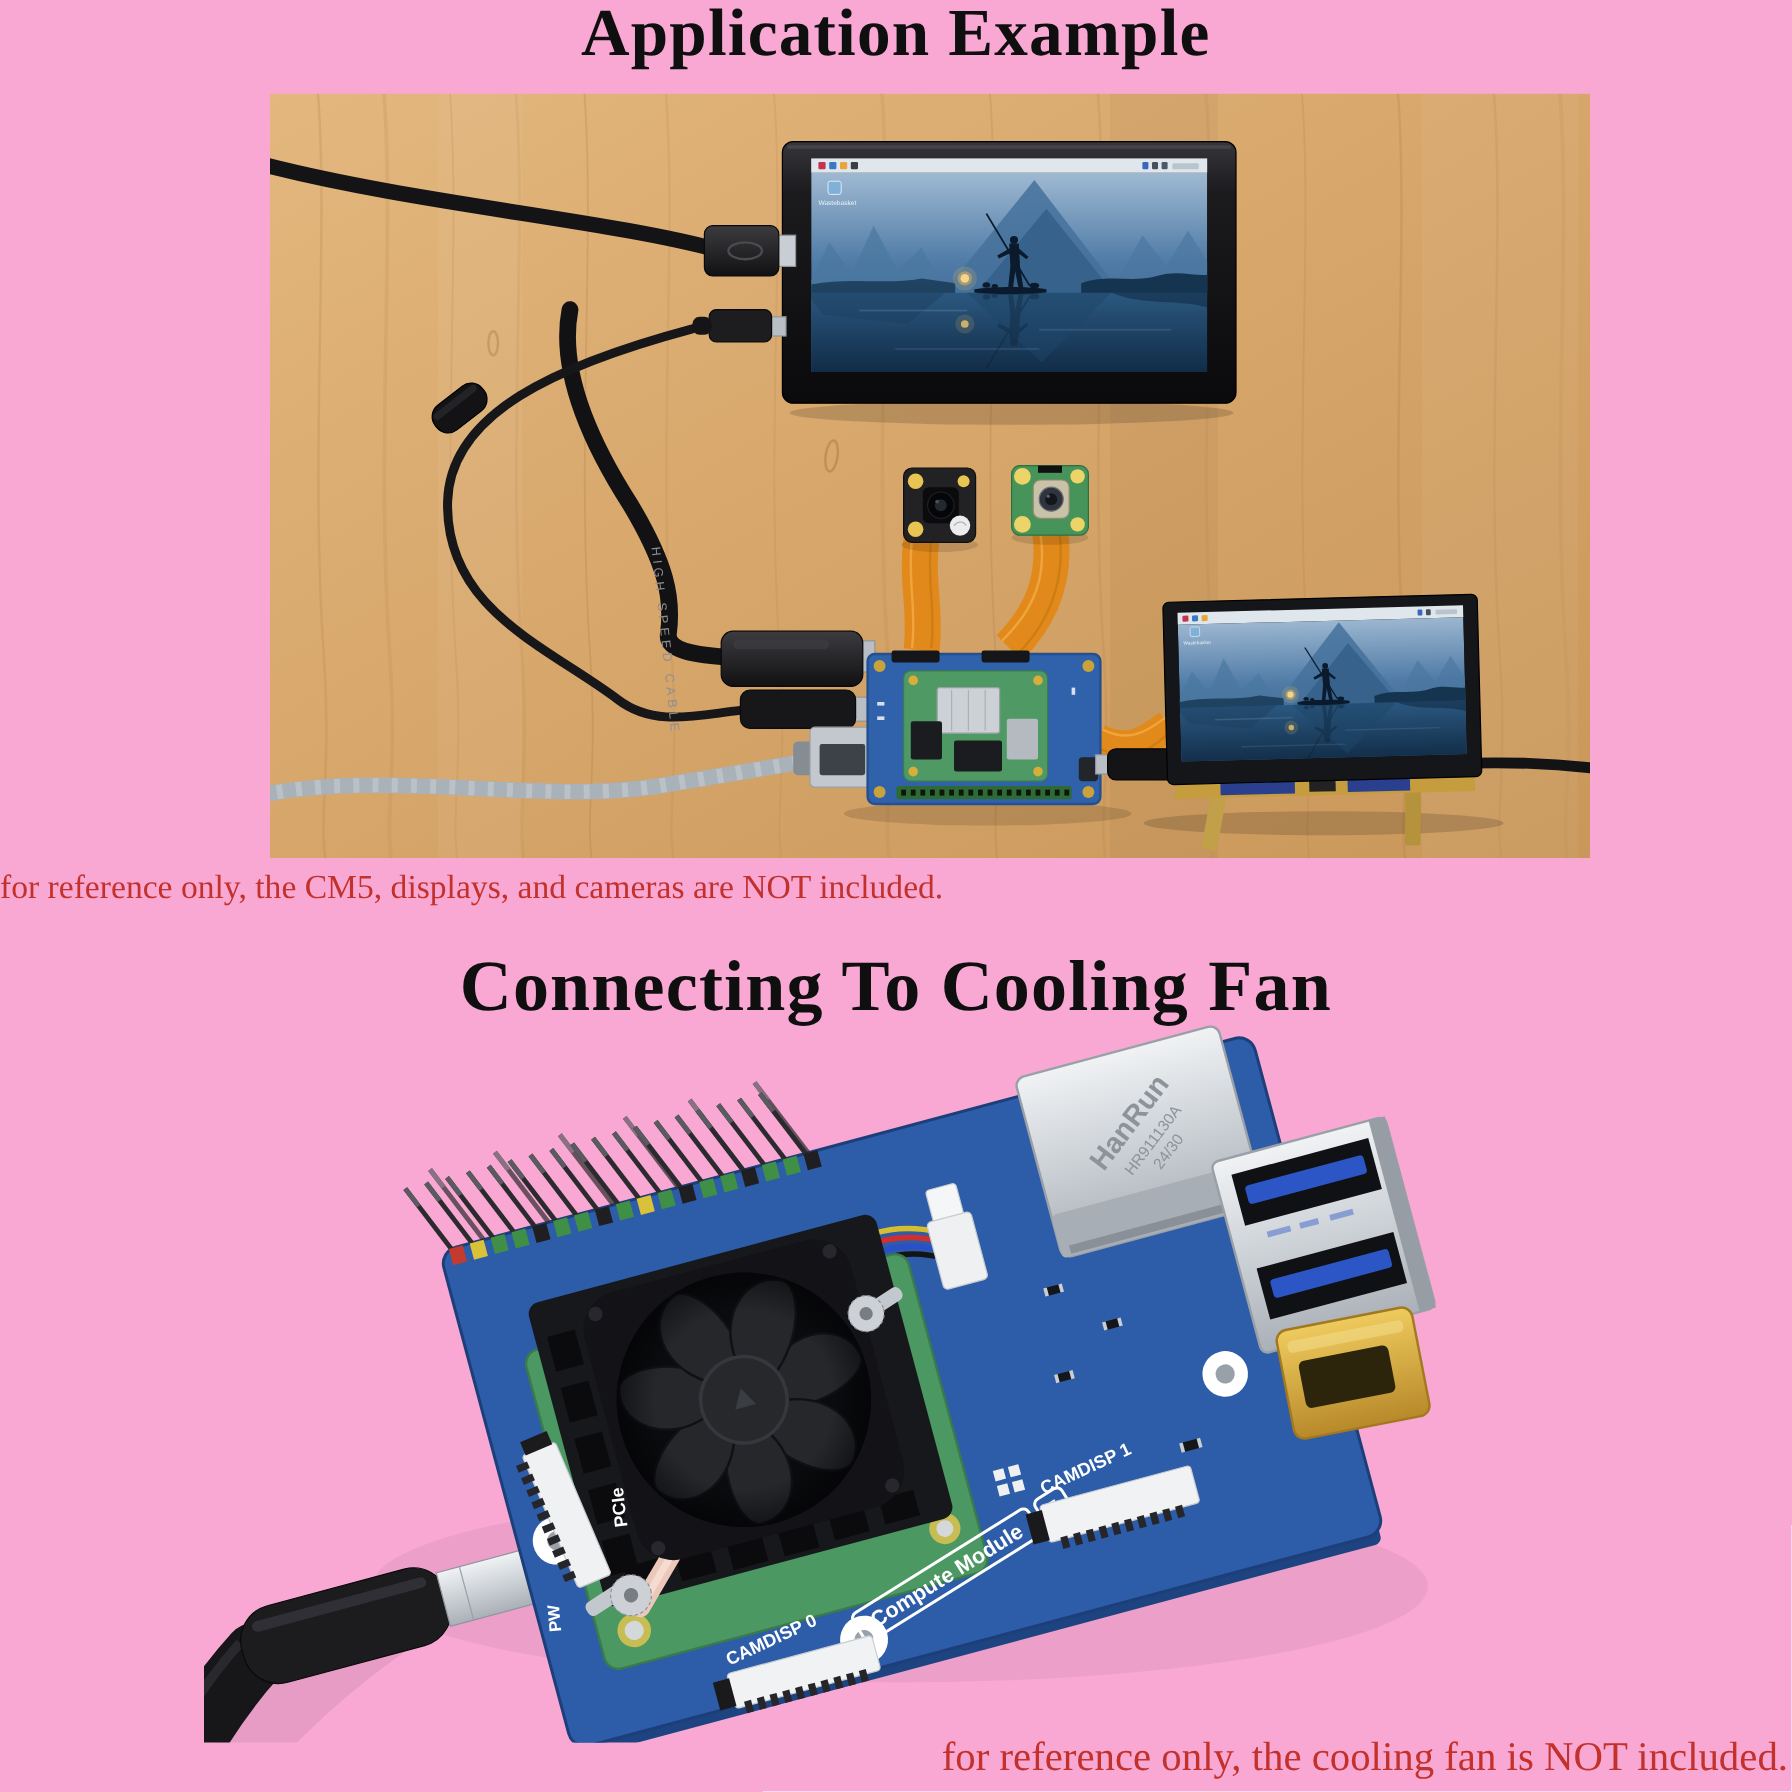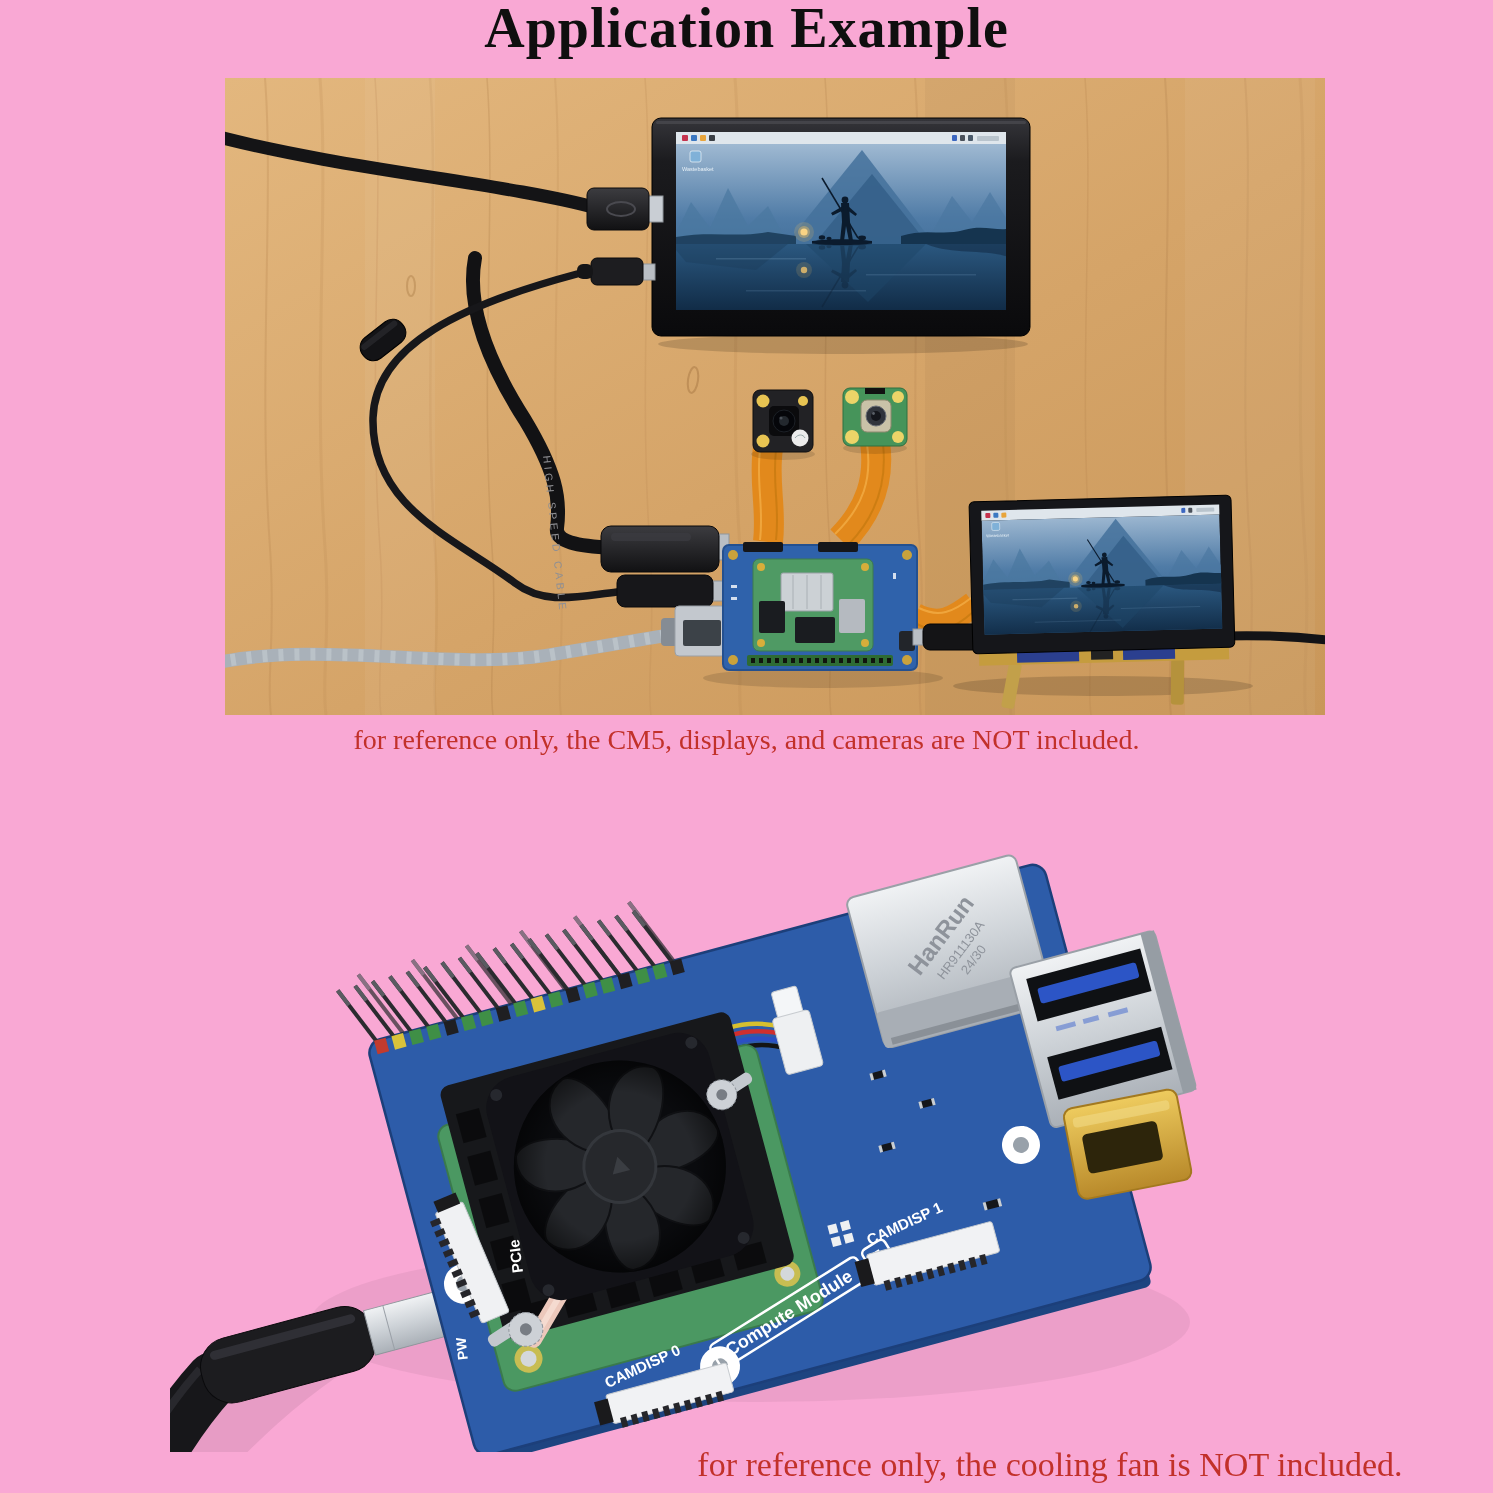--- a/index.html
+++ b/index.html
@@ -3,22 +3,22 @@
 <meta charset="utf-8">
 <style>
   html,body{margin:0;padding:0;background:#fff;}
   .page{position:relative;width:1493px;height:1493px;background:#f9a8d4;overflow:hidden;
         font-family:"Liberation Serif",serif;}
   .heading{position:absolute;left:0;width:100%;margin:0;text-align:center;
            font-family:"Liberation Serif",serif;font-weight:bold;color:#0f0f0f;letter-spacing:1px;}
   .h-top{top:-4px;font-size:56px;}
   .h-mid{top:788px;font-size:60px;}
   .caption{position:absolute;margin:0;color:#c2312a;font-family:"Liberation Serif",serif;}
-  .cap1{top:724px;left:0;width:100%;text-align:center;font-size:28px;}
-  .cap2{top:1446px;left:610px;width:880px;text-align:center;font-size:34px;}
+  .cap1{top:724px;left:0;width:100%;font-size:28px;}
+  .cap2{top:1446px;left:610px;width:880px;text-align:right;font-size:34px;}
   figure{margin:0;padding:0;position:absolute;}
   .photo1{left:225px;top:78px;width:1100px;height:637px;}
   .photo2{left:170px;top:852px;width:1160px;height:600px;}
   svg{display:block;}
   text{font-family:"Liberation Sans",sans-serif;}
 </style>
 </head>
 <body>
 
 <div class="page">
@@ -289,20 +289,21 @@
       <rect x="18" y="12" width="30" height="32" rx="6" fill="#c9c2a8" stroke="#8f8a70"></rect>
       <circle cx="33" cy="28" r="10" fill="#30343c" stroke="#6a6e76"></circle>
       <circle cx="33" cy="28" r="5" fill="#14161c"></circle>
       <circle cx="30.5" cy="25.5" r="1.4" fill="#5a6068"></circle>
     </g>
   </svg>
   </figure>
 
   <p class="caption cap1">for reference only, the CM5, displays, and cameras are NOT included.</p>
 
+  <h1 class="heading h-mid">Connecting To Cooling Fan</h1>
 
   <figure class="photo2">
   <svg viewBox="0 0 1160 600" width="1160" height="600">
     <defs>
       <linearGradient id="p2silver" x1="0" y1="0" x2="0" y2="1">
         <stop offset="0" stop-color="#f0f2f4"></stop>
             <stop offset="0.5" stop-color="#cdd2d7"></stop>
             <stop offset="1" stop-color="#aab0b7"></stop>
       </linearGradient>
       <linearGradient id="p2gold" x1="0" y1="0" x2="0" y2="1">

